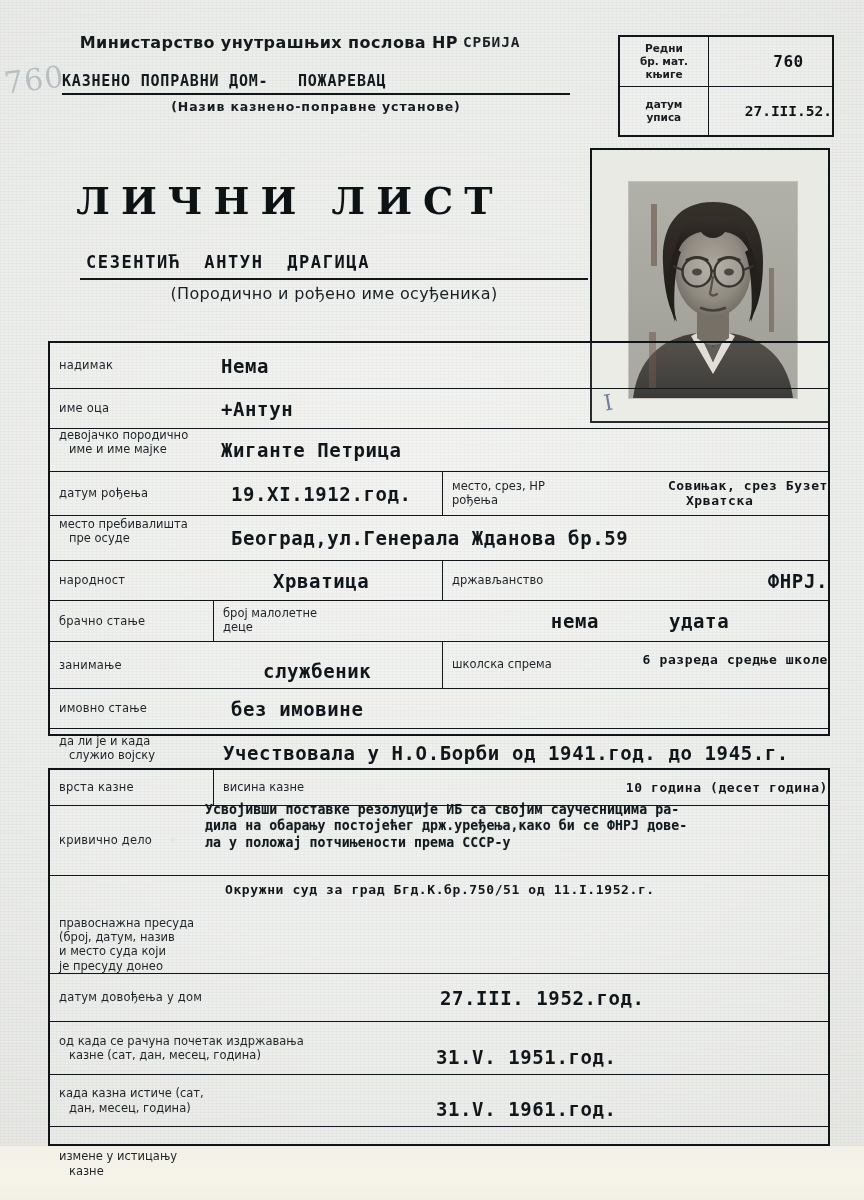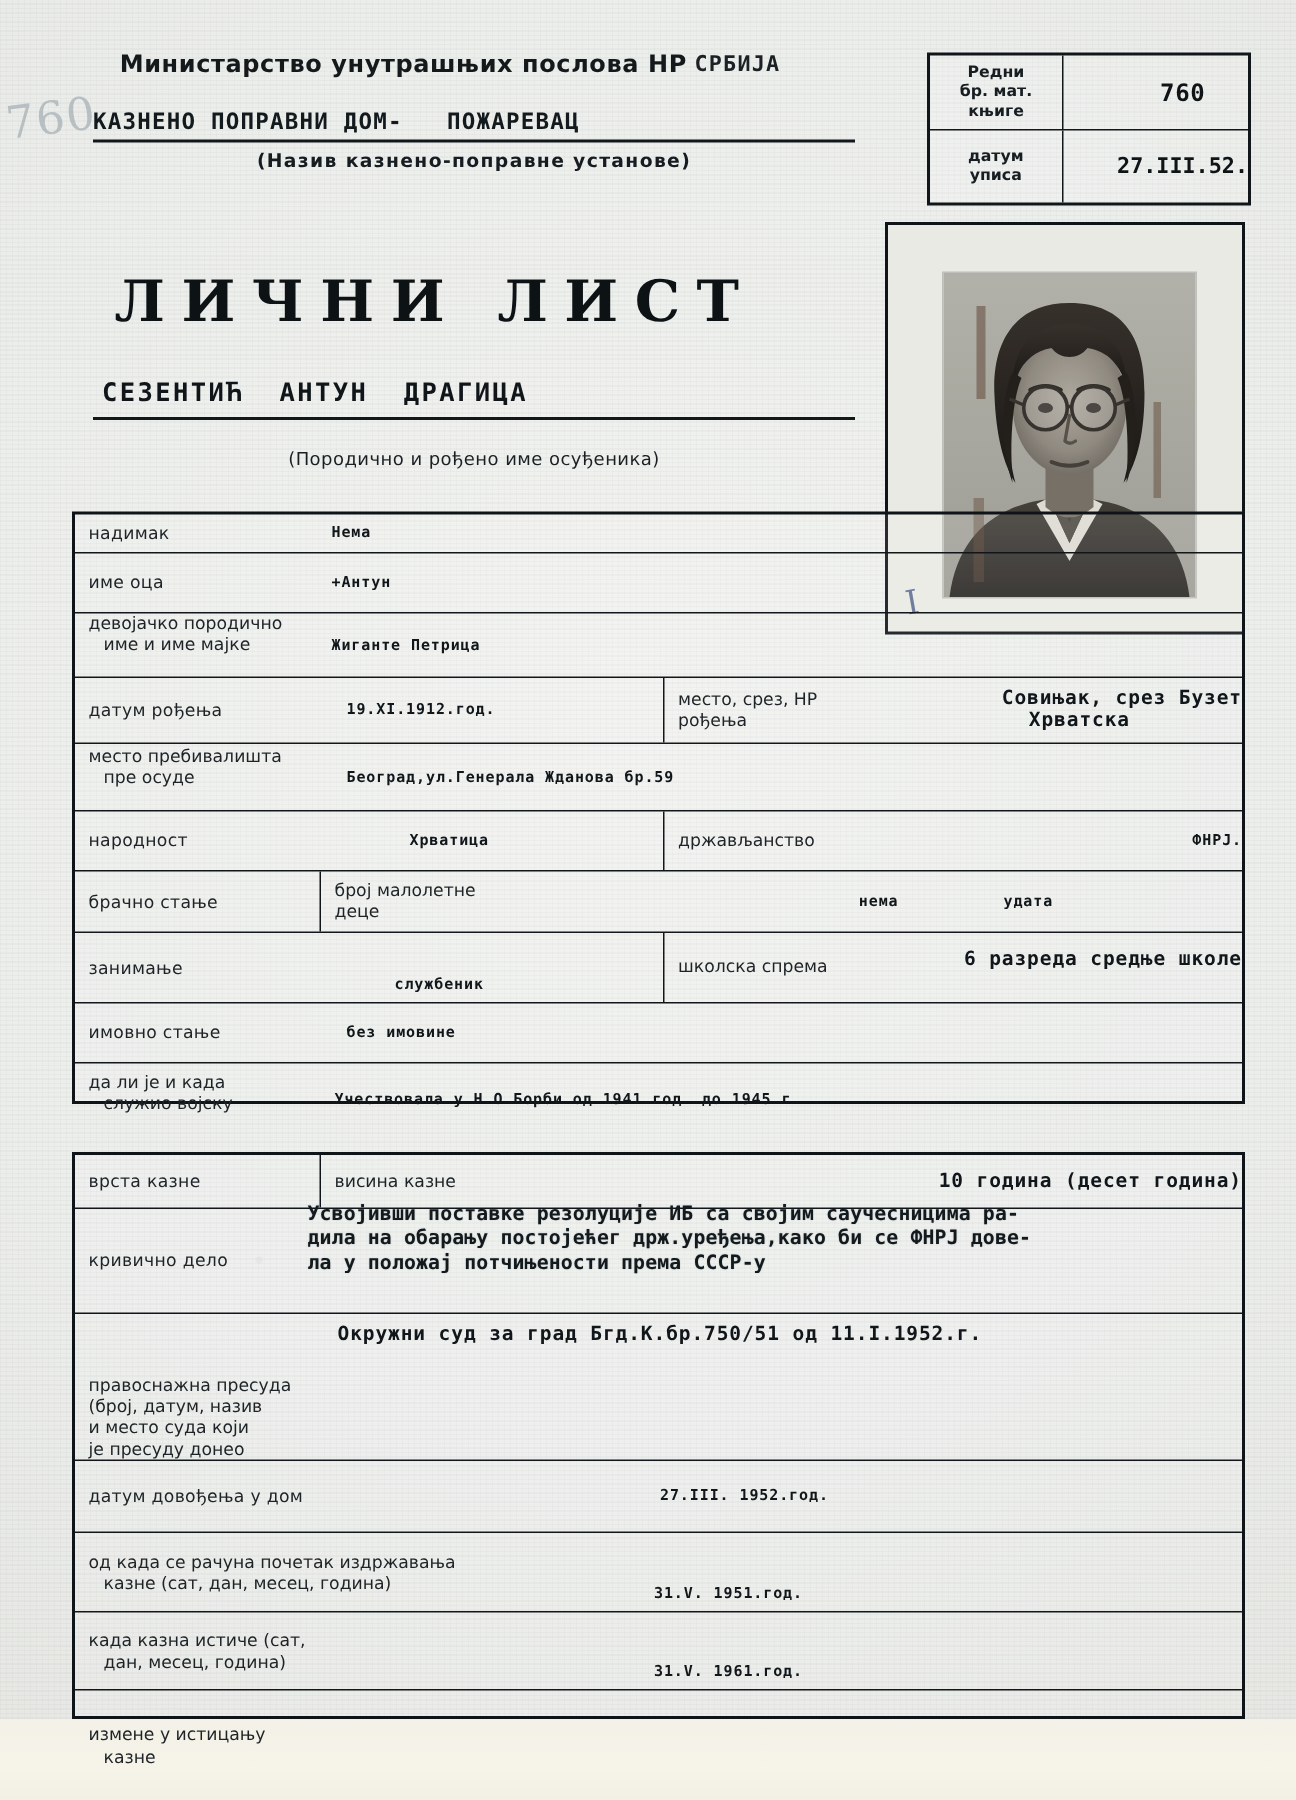--- a/index.html
+++ b/index.html
@@ -184,41 +184,41 @@
     font-family: "DejaVu Serif", serif;
     font-weight: bold;
     font-size: 38px;
     letter-spacing: 11px;
     color: #0d1215;
   }
 
   
   #nameBlock {
     position: absolute;
-    left: 62px; top: 252px;
+    left: 80px; top: 252px;
     width: 508px;
   }
   #convictName {
     font-family: "DejaVu Sans Mono", monospace;
     font-weight: bold;
     font-size: 17px;
     letter-spacing: 1.6px;
     color: #0f1518;
     padding-left: 6px;
     white-space: pre;
   }
   #nameRule {
     margin-top: 6px;
     border-bottom: 2.2px solid #12171a;
   }
   #nameCaption {
-    margin-top: 19px;
+    margin-top: 4px;
     text-align: center;
     font-family: "DejaVu Sans", sans-serif;
-    font-size: 12px;
+    font-size: 16px;
     letter-spacing: .3px;
     color: #191f23;
   }
 
   
   #photoFrame {
     position: absolute;
     left: 590px; top: 148px;
     width: 240px; height: 275px;
     border: 2.6px solid #0f1418;
@@ -276,21 +276,21 @@
     align-items: center;
     flex: 1 1 auto;
     overflow: hidden;
   }
   .vsep { border-left: 1.7px solid #10161a; justify-content: space-between; }
 
   
   #tblTop .lab1 { width: 163px; }
   #tblTop .val1 { padding-left: 8px; }
 
-  .v-lg { font-size: 10px; }
+  .v-lg { font-size: 19px; }
   .v-md { font-size: 13px; }
 
   
   .lab2line {
     align-items: flex-end;
     line-height: 1.2;
   }
 
   
   #tblBot .labB { width: 163px; }
@@ -434,21 +434,21 @@
           <rect x="140" y="86" width="5" height="64" fill="#6a4f3e" opacity="0.5"></rect>
           <rect x="20" y="150" width="7" height="56" fill="#6a4f3e" opacity="0.45"></rect>
           <rect x="0" y="0" width="168" height="216" fill="#000" opacity="0.06"></rect>
         </svg>
       </div>
       <div id="photoMark">I</div>
     </div>
 
     <div class="tbl" id="tblTop">
 
-      <div class="row" style="height:26px">
+      <div class="row" style="height:46px">
         <div class="cellLab lab1 label">надимак</div>
         <div class="cellVal val1 typed v-lg">Нема</div>
       </div>
 
       <div class="row" style="height:40px">
         <div class="cellLab lab1 label">име оца</div>
         <div class="cellVal val1 typed v-lg">+Антун</div>
       </div>
 
       <div class="row" style="height:43px">

